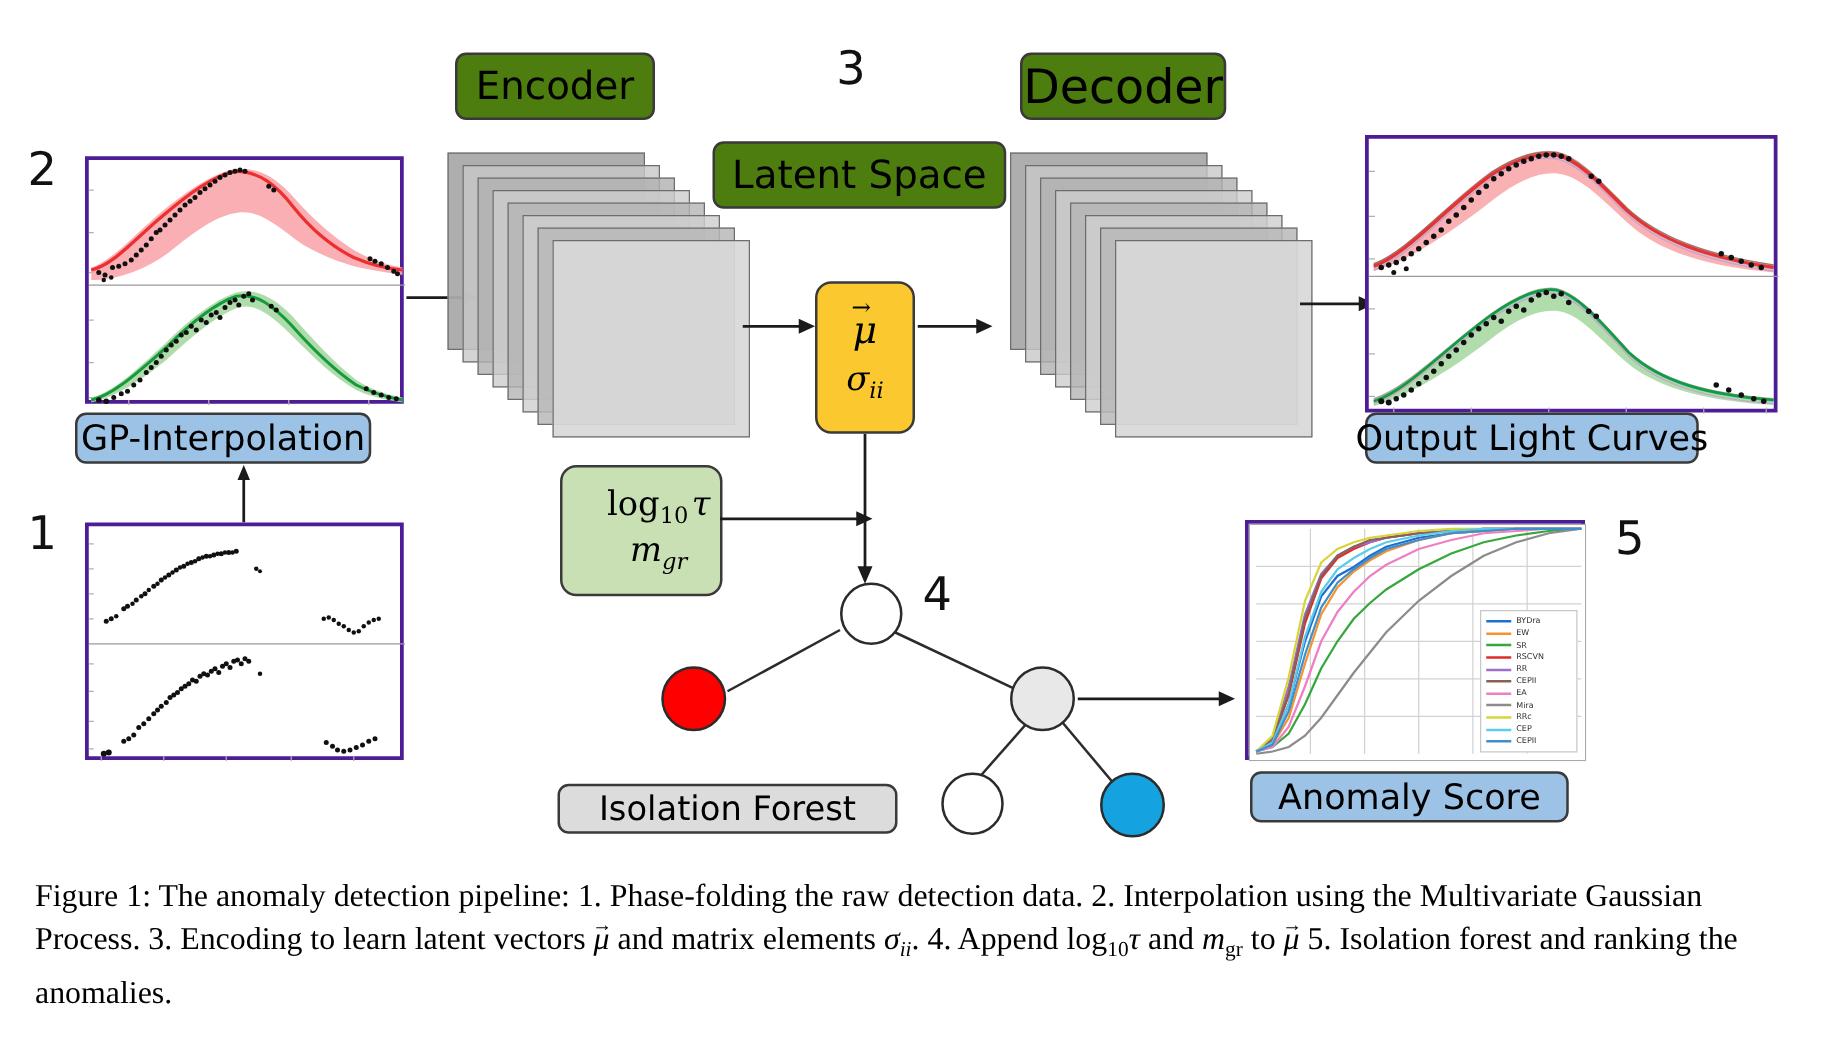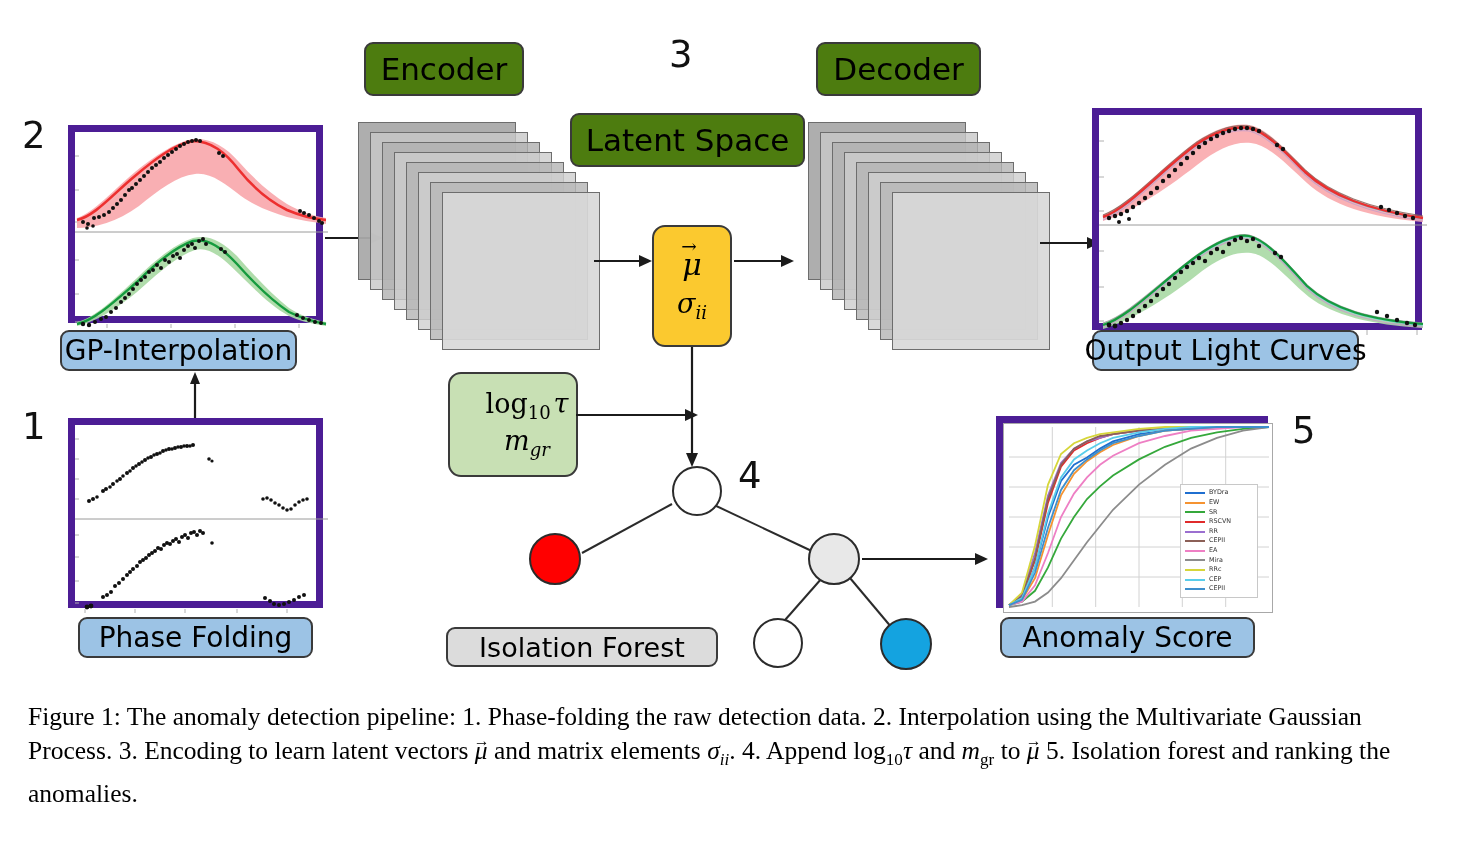--- a/index.html
+++ b/index.html
@@ -18,21 +18,21 @@
   .chip-orange{background:#4d7c0f;}
   .chip-gray{background:#DCDCDC;}
   .chip-yellow{background:#FBC92F;border-radius:13px;}
   .chip-green{background:#C8E0B4;border-radius:13px;}
 
   
   .stagenum{position:absolute;font-size:37px;font-family:"DejaVu Sans",sans-serif;
             color:#111;line-height:1;}
 
   
-  .panel{position:absolute;border:7px solid #4c1d95;background:#fff;box-sizing:border-box;}
+  .panel{position:absolute;border:3px solid #4c1d95;background:#fff;box-sizing:border-box;}
   .panel svg{display:block;}
 
   
   .stack{position:absolute;}
   .card{position:absolute;box-sizing:border-box;border:1.5px solid #6d6d6d;}
 
   
   .node{position:absolute;border-radius:50%;border:2px solid #2b2b2b;box-sizing:border-box;}
 
   
@@ -176,23 +176,20 @@
         <circle cx="204" cy="180" r="2"></circle>
           <circle cx="209" cy="179" r="2"></circle>
           <circle cx="214" cy="177" r="2"></circle>
         <circle cx="219" cy="175" r="2"></circle>
           <circle cx="224" cy="172" r="2"></circle>
           <circle cx="229" cy="170" r="2"></circle>
       </g>
     </svg>
   </div>
 
-  <div class="chip chip-blue" style="left:78px;top:617px;width:235px;height:41px;font-size:28px;">
-    <span>Phase Folding</span>
-  </div>
 
   <svg class="abs" style="left:182px;top:372px;width:26px;height:46px;">
     <line x1="13" y1="46" x2="13" y2="9" stroke="#1b1b1b" stroke-width="2.2"></line>
     <polygon points="13,0 8,12 18,12" fill="#1b1b1b"></polygon>
   </svg>
 
   <div class="stagenum" style="left:22px;top:117px;">2</div>
 
   <div class="panel" style="left:68px;top:125px;width:255px;height:198px;">
     <svg width="253" height="196" viewBox="0 0 253 196">
@@ -348,21 +345,21 @@
     <span style="font-size:27px;font-family:'DejaVu Serif',serif;font-style:italic;">
       <span>σ</span><sub>ii</sub>
     </span>
   </div>
 
   <svg class="abs" style="left:734px;top:248px;width:62px;height:26px;">
     <line x1="0" y1="13" x2="50" y2="13" stroke="#1b1b1b" stroke-width="2.2"></line>
     <polygon points="60,13 47,7 47,19" fill="#1b1b1b"></polygon>
   </svg>
 
-  <div class="chip chip-orange" style="left:816px;top:42px;width:165px;height:54px;font-size:31px;">
+  <div class="chip chip-orange" style="left:816px;top:42px;width:165px;height:54px;font-size:38px;">
     <span>Decoder</span>
   </div>
 
   <div class="stack" style="left:808px;top:122px;width:250px;height:230px;">
     <div class="card" style="left:0px;top:0px;width:158px;height:158px;background:rgba(170,170,170,0.95);"></div>
     <div class="card" style="left:12px;top:10px;width:158px;height:158px;background:rgba(200,200,200,0.80);"></div>
     <div class="card" style="left:24px;top:20px;width:158px;height:158px;background:rgba(176,176,176,0.80);"></div>
     <div class="card" style="left:36px;top:30px;width:158px;height:158px;background:rgba(205,205,205,0.80);"></div>
     <div class="card" style="left:48px;top:40px;width:158px;height:158px;background:rgba(180,180,180,0.80);"></div>
     <div class="card" style="left:60px;top:50px;width:158px;height:158px;background:rgba(208,208,208,0.82);"></div>

